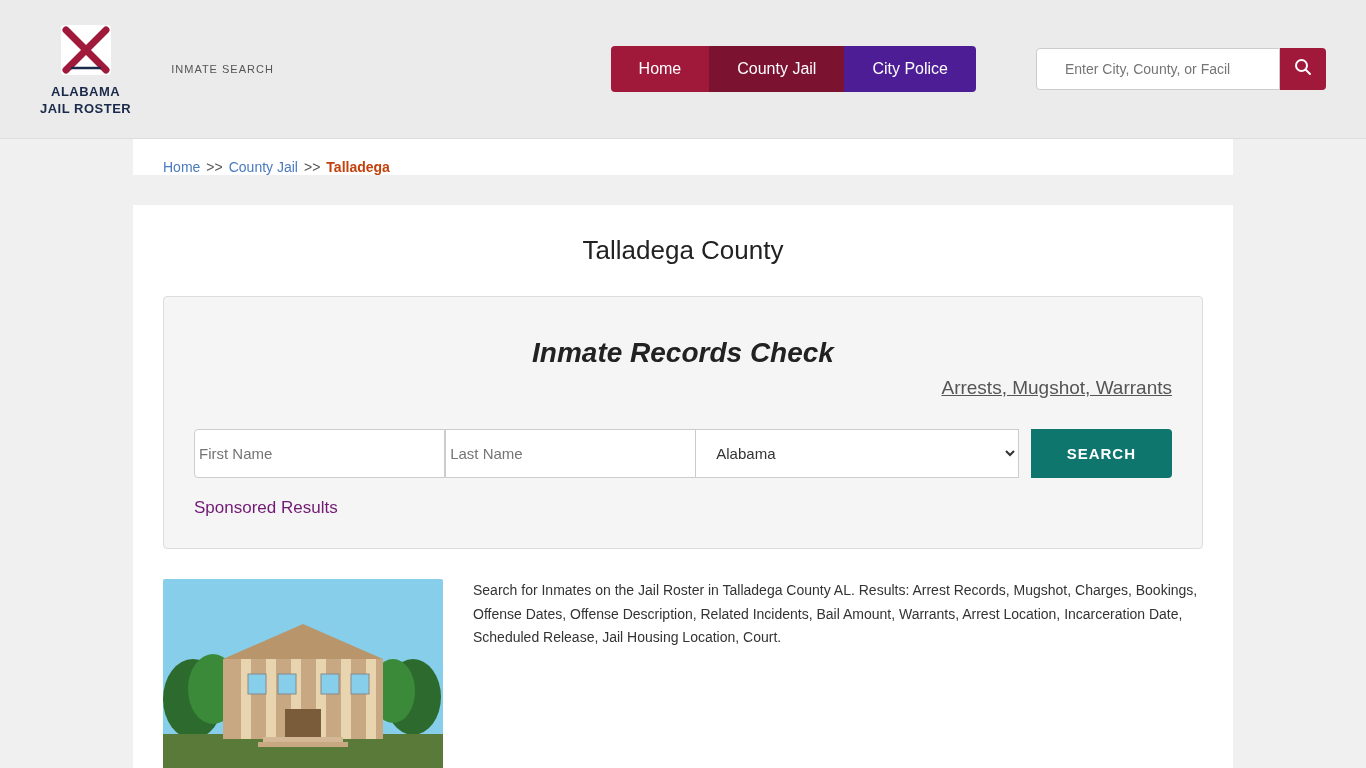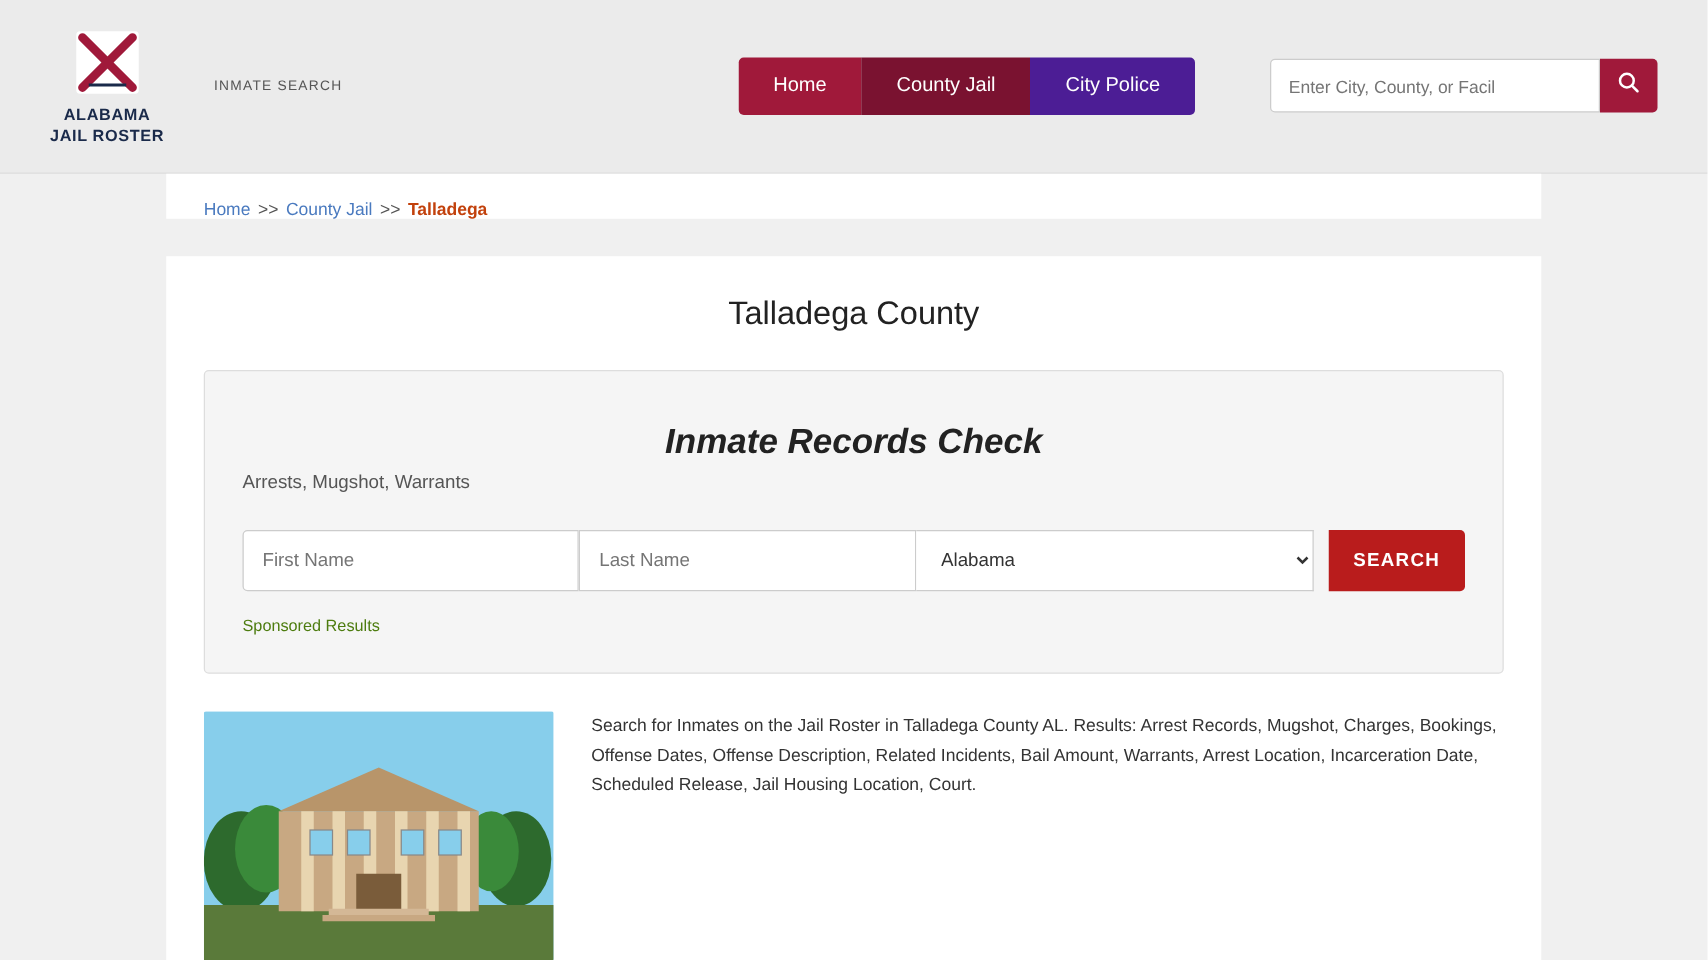--- a/index.html
+++ b/index.html
@@ -67,25 +67,25 @@
     }
     .nav-btn-city {
       background: #4c1d95;
       border-radius: 0 4px 4px 0;
     }
     .search-bar {
       display: flex;
       margin-left: 20px;
     }
     .search-input {
-      padding: 10px 14px;
+      padding: 10px 28px;
       font-size: 14px;
       border: 1px solid #ccc;
       border-radius: 4px 0 0 4px;
-      width: 264px;
+      width: 244px;
       outline: none;
       color: #c2410c;
     }
     .search-btn {
       background: #a0193a;
       border: none;
       padding: 10px 14px;
       border-radius: 0 4px 4px 0;
       cursor: pointer;
       color: white;
@@ -145,66 +145,67 @@
     }
     .records-title {
       text-align: center;
       font-size: 28px;
       font-weight: bold;
       color: #222;
       margin-bottom: 8px;
       font-style: italic;
     }
     .records-subtitle {
-      text-align: left;
-      font-size: 15px;
+      text-align: right;
+      font-size: 19px;
       color: #555;
       margin-bottom: 30px;
+      text-decoration: underline;
     }
     .search-form {
       display: flex;
       gap: 0;
       margin-bottom: 20px;
     }
     .form-input {
       flex: 1;
-      padding: 14px 15px;
+      padding: 14px 4px;
       font-size: 15px;
       border: 1px solid #ccc;
       outline: none;
       color: #999;
     }
     .form-input:first-child {
       border-radius: 4px 0 0 4px;
     }
     .form-select {
       flex: 1.2;
       padding: 14px 16px;
       font-size: 15px;
       border: 1px solid #ccc;
       border-left: none;
       outline: none;
       color: #333;
       background: white;
     }
     .form-search-btn {
-      background: #b91c1c;
+      background: #0f766e;
       color: white;
       border: none;
-      padding: 14px 20px;
+      padding: 14px 36px;
       font-size: 15px;
       font-weight: bold;
       letter-spacing: 1px;
       cursor: pointer;
       border-radius: 0 4px 4px 0;
       margin-left: 12px;
     }
     .sponsored-text {
-      font-size: 13px;
-      color: #4d7c0f;
+      font-size: 17px;
+      color: #701a75;
       margin-top: 5px;
     }
 
     
     .bottom-section {
       display: flex;
       gap: 30px;
       margin-top: 10px;
       padding: 0 0 20px;
     }

